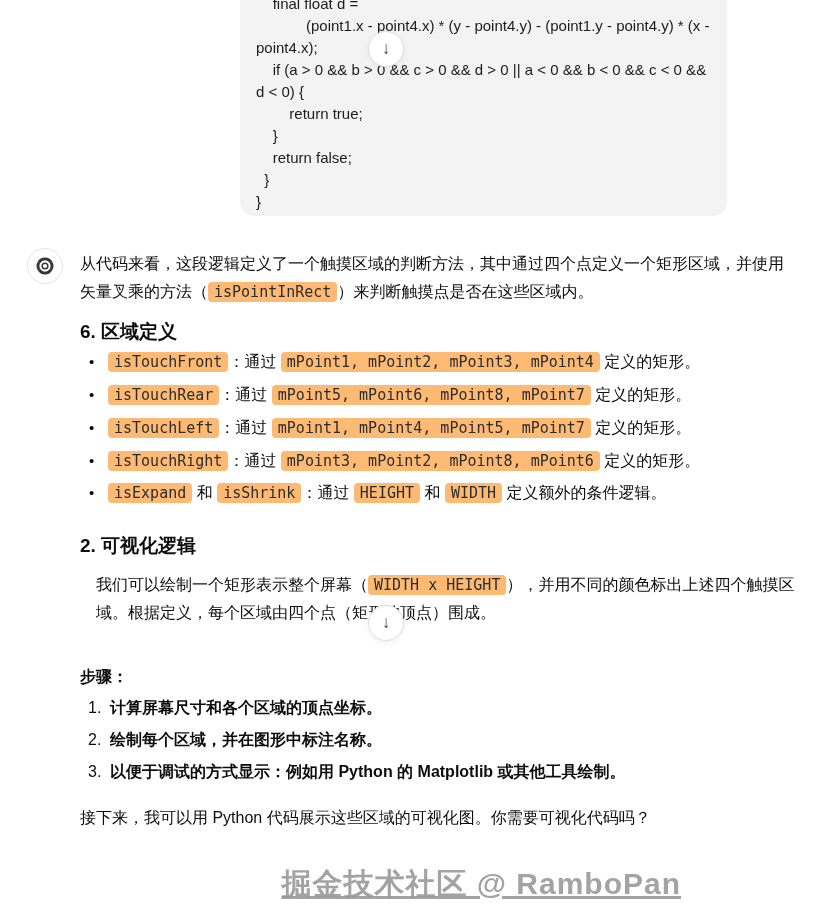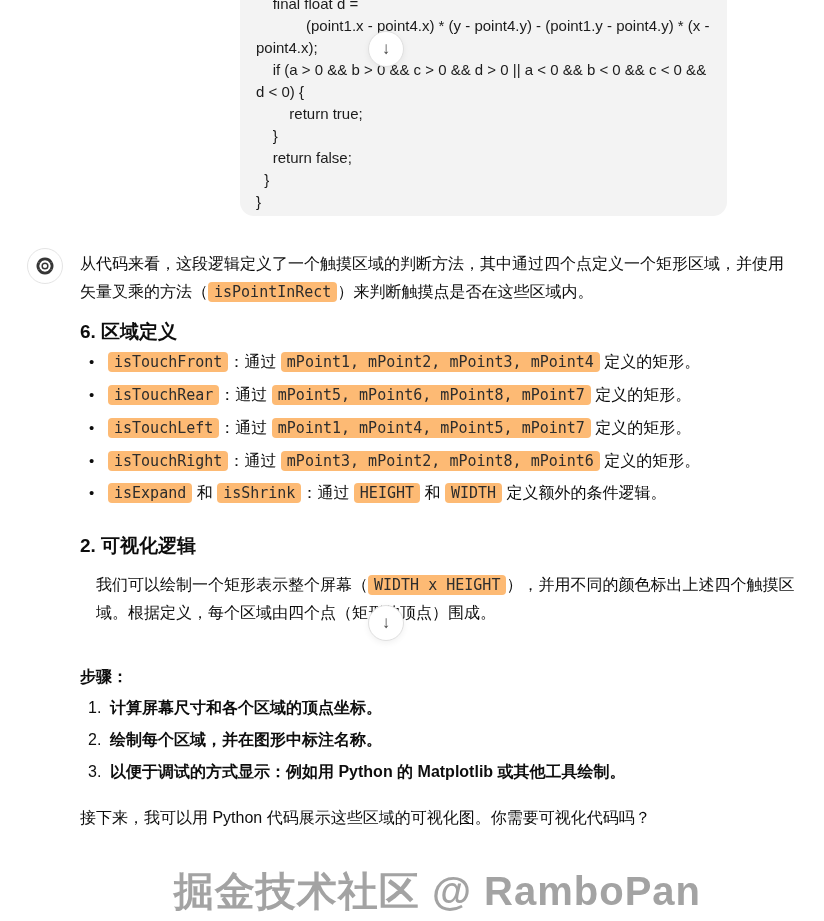--- a/index.html
+++ b/index.html
@@ -98,27 +98,28 @@
   ol.steps li .step-text { font-weight: bold; }
 
   .mt3  { margin-top: 3px; }  .mt4  { margin-top: 4px; }
   .mt9  { margin-top: 9px; }  .mt13 { margin-top: 13px; margin-left: 16px; }
   .mt14 { margin-top: 14px; } .mt15 { margin-top: 27px; }
   .mt16 { margin-top: 16px; } .mt18 { margin-top: 18px; }
   .bold { font-weight: bold; margin-top: 36px; }
 
   
   .watermark {
-    position: absolute; right: 0; top: 864px;
-    font-size: 40px; font-weight: bold;
+    position: absolute; right: 20px; top: 864px;
+    font-size: 30px; font-weight: bold;
     color: rgba(150,150,150,0.88);
     text-shadow: 2px 2px 1px rgba(255,255,255,0.95), -1px -1px 0 rgba(255,255,255,0.7);
     letter-spacing: 1px;
     z-index: 10;
     white-space: nowrap;
+    text-decoration: underline;
   }
 </style>
 </head>
 <body>
 
 <div class="page">
 
   <div class="code-block">
     <pre>    final float d =
             (point1.x - point4.x) * (y - point4.y) - (point1.y - point4.y) * (x - point4.x);

